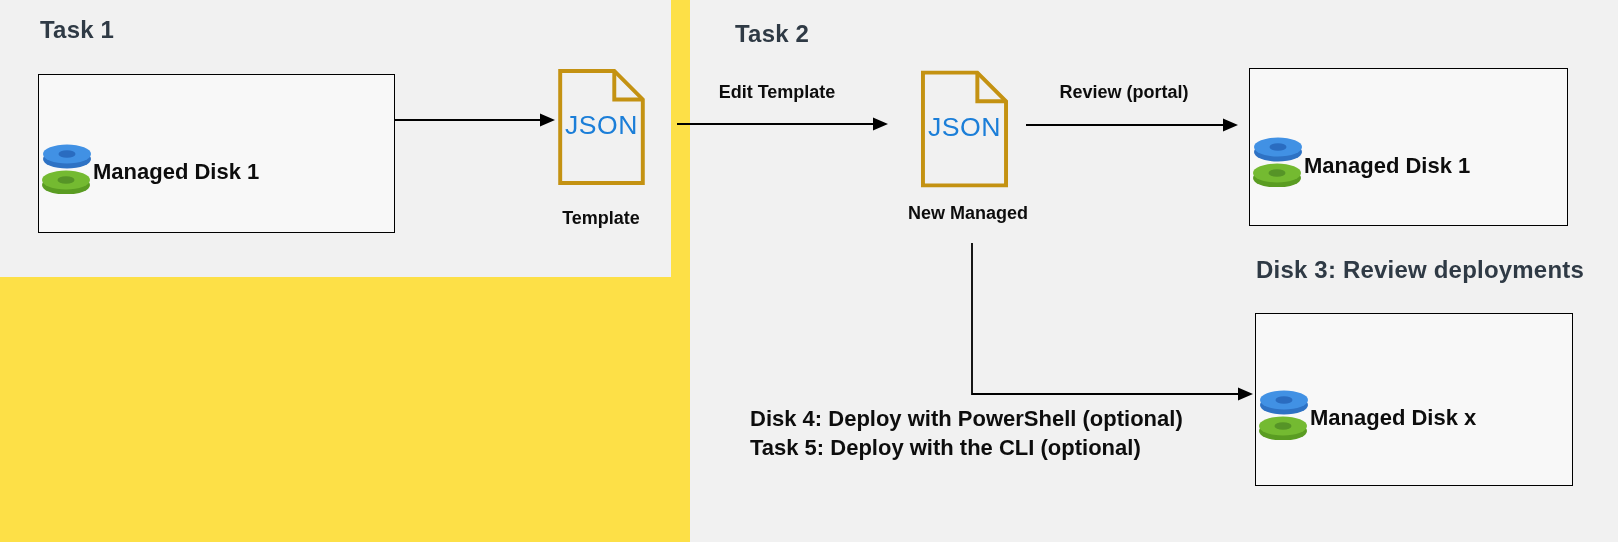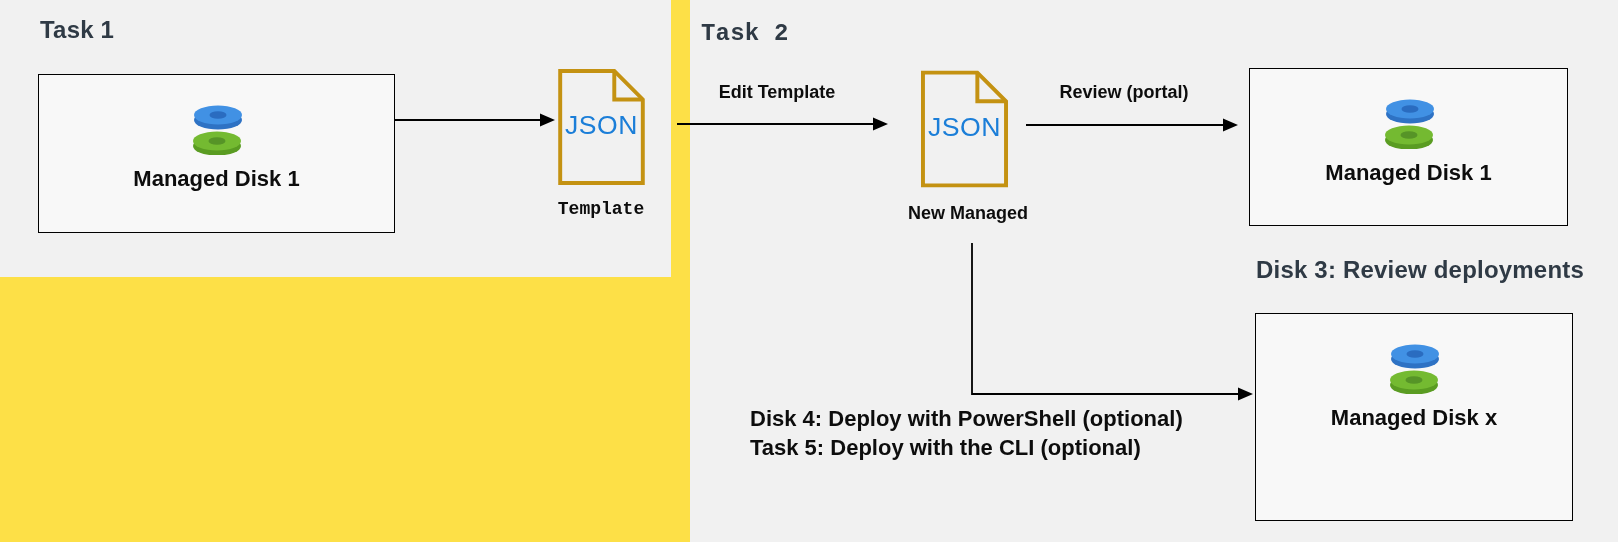--- a/index.html
+++ b/index.html
@@ -12,21 +12,21 @@
   .panel-right{left:690px;top:0;width:928px;height:542px;}
   .arrows{position:absolute;left:0;top:0;width:1618px;height:542px;pointer-events:none;}
   .arrows line,.arrows polyline{stroke:var(--arrow);stroke-width:1.8;fill:none;}
   .arrows polygon{fill:var(--arrow);}
   .heading{
     position:absolute;font-weight:700;font-size:24px;color:var(--heading);
     white-space:nowrap;letter-spacing:0.2px;
   }
   .node-box{
     position:absolute;background:var(--box_bg);border:1.5px solid var(--box_border);
-    box-sizing:border-box;display:flex;flex-direction:column;align-items:center;
+    box-sizing:border-box;display:flex;flex-direction:row;align-items:center;
     padding-top:26px;
   }
   .node-box .disk{flex:0 0 auto;}
   .node-label{
     margin-top:11px;font-weight:700;font-size:22px;color:var(--label);white-space:nowrap;
   }
   .flow-label{
     position:absolute;font-weight:700;font-size:18px;color:var(--label);
     white-space:nowrap;transform:translateX(-50%);
   }
@@ -66,40 +66,40 @@
       <polygon points="1223,118.5 1238,125 1223,131.5"></polygon>
     </g>
     <g>
       <polyline points="972,243 972,394 1238,394"></polyline>
       <polygon points="1238,387.5 1253,394 1238,400.5"></polygon>
     </g>
   </svg>
 
   <div class="heading" style="left:40px;top:16px;">Task 1</div>
 
-  <div class="heading" style="left:701px;top:20px;font-family:Liberation Mono, monospace;">Task 2</div>
+  <div class="heading" style="left:735px;top:20px;">Task 2</div>
 
   <div class="node-box" style="left:38px;top:74px;width:357px;height:159px;">
     <svg class="disk" width="54" height="54" viewBox="0 0 54 54">
       <ellipse class="g-side" cx="27" cy="45" rx="24" ry="9.5"></ellipse>
       <ellipse class="g-top" cx="27" cy="40" rx="24" ry="9.5"></ellipse>
       <ellipse class="g-hole" cx="27" cy="40" rx="8.5" ry="3.8"></ellipse>
       <ellipse class="b-side" cx="28" cy="19" rx="24" ry="9.5"></ellipse>
       <ellipse class="b-top" cx="28" cy="14" rx="24" ry="9.5"></ellipse>
       <ellipse class="b-hole" cx="28" cy="14" rx="8.5" ry="3.8"></ellipse>
     </svg>
     <div class="node-label">Managed Disk 1</div>
   </div>
 
   <svg class="json-file" style="left:557px;top:68px;" width="89" height="118" viewBox="0 0 90 120">
     <path class="doc" d="M3,3 h55 l29,29 v85 h-84 z"></path>
     <path class="doc" d="M58,3 v29 h29"></path>
     <text class="json-text" x="45" y="67" text-anchor="middle">JSON</text>
   </svg>
-  <div class="flow-label" style="left:601px;top:199px;font-family:Liberation Mono, monospace;">Template</div>
+  <div class="flow-label" style="left:601px;top:208px;">Template</div>
 
   <div class="flow-label" style="left:777px;top:82px;">Edit Template</div>
 
   <svg class="json-file" style="left:920px;top:69px;" width="89" height="120" viewBox="0 0 90 120">
     <path class="doc" d="M3,3 h55 l29,29 v85 h-84 z"></path>
     <path class="doc" d="M58,3 v29 h29"></path>
     <text class="json-text" x="45" y="67" text-anchor="middle">JSON</text>
   </svg>
   <div class="flow-label" style="left:968px;top:203px;">New Managed</div>
 
@@ -112,21 +112,21 @@
       <ellipse class="g-hole" cx="27" cy="40" rx="8.5" ry="3.8"></ellipse>
       <ellipse class="b-side" cx="28" cy="19" rx="24" ry="9.5"></ellipse>
       <ellipse class="b-top" cx="28" cy="14" rx="24" ry="9.5"></ellipse>
       <ellipse class="b-hole" cx="28" cy="14" rx="8.5" ry="3.8"></ellipse>
     </svg>
     <div class="node-label">Managed Disk 1</div>
   </div>
 
   <div class="heading" style="left:1256px;top:256px;">Disk 3: Review deployments</div>
 
-  <div class="node-box" style="left:1255px;top:313px;width:318px;height:208px;">
+  <div class="node-box" style="left:1255px;top:313px;width:318px;height:173px;">
     <svg class="disk" width="54" height="54" viewBox="0 0 54 54">
       <ellipse class="g-side" cx="27" cy="45" rx="24" ry="9.5"></ellipse>
       <ellipse class="g-top" cx="27" cy="40" rx="24" ry="9.5"></ellipse>
       <ellipse class="g-hole" cx="27" cy="40" rx="8.5" ry="3.8"></ellipse>
       <ellipse class="b-side" cx="28" cy="19" rx="24" ry="9.5"></ellipse>
       <ellipse class="b-top" cx="28" cy="14" rx="24" ry="9.5"></ellipse>
       <ellipse class="b-hole" cx="28" cy="14" rx="8.5" ry="3.8"></ellipse>
     </svg>
     <div class="node-label">Managed Disk x</div>
   </div>

